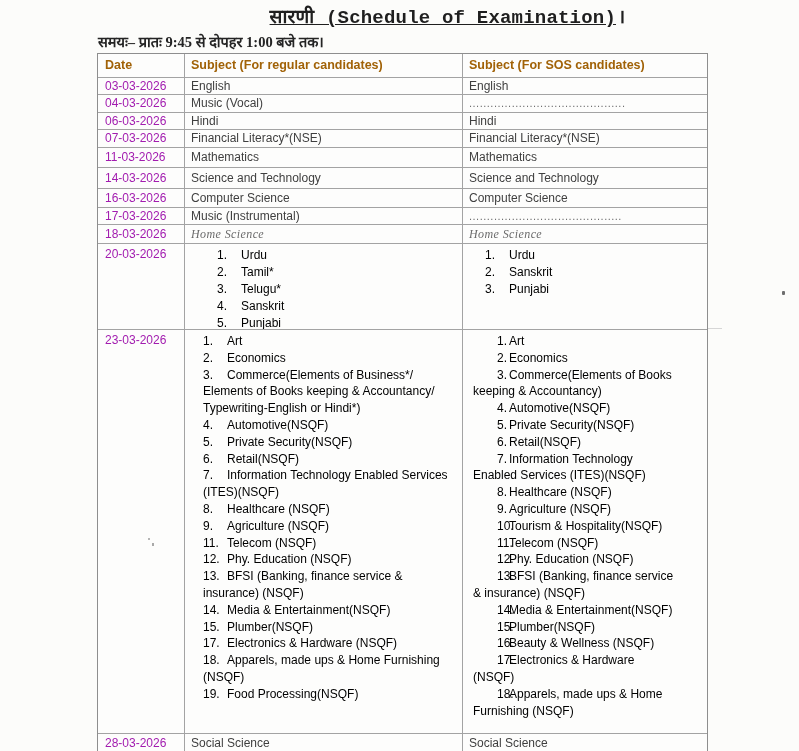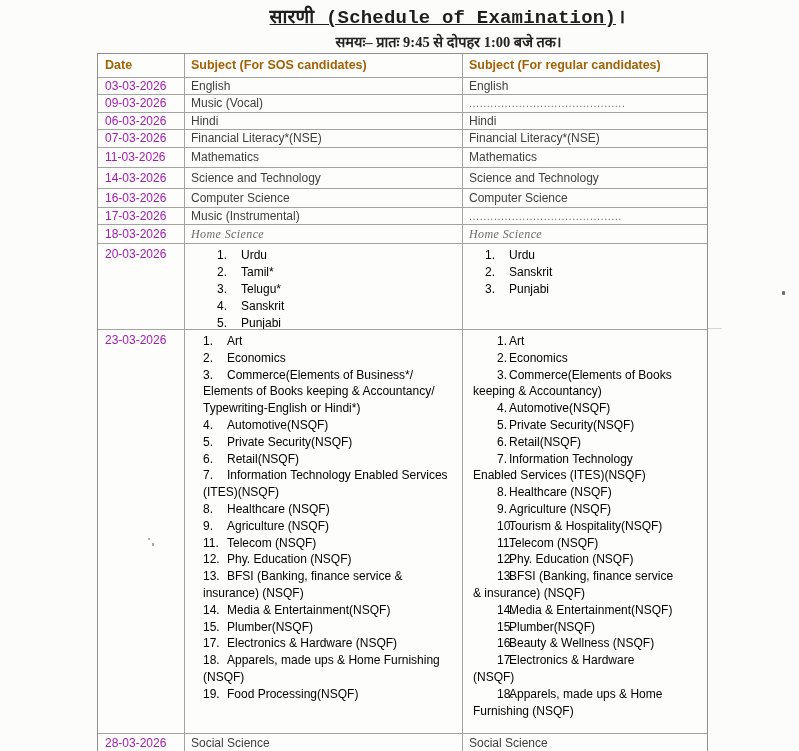--- a/index.html
+++ b/index.html
@@ -20,21 +20,20 @@
     font-weight: bold;
     font-size: 19px;
     color: #1f1f1f;
     letter-spacing: 0.2px;
   }
   .title-underline { text-decoration: underline; font-family: Liberation Mono, monospace; }
   .title-danda { text-decoration: none; margin-left: 2px; }
   .subtitle {
     margin-top: 2px;
     padding-left: 98px;
-    text-align: center;
     font-family: "Liberation Serif", serif;
     font-weight: bold;
     font-size: 14.5px;
     color: #242424;
   }
   
   .tbl {
     position: absolute;
     left: 97px;
     top: 53px;
@@ -106,32 +105,32 @@
 
 <div class="titlewrap">
   <span class="title-underline">सारणी (Schedule of Examination)</span><span class="title-danda">।</span>
 </div>
 <div class="subtitle">समयः– प्रातः 9:45 से दोपहर 1:00 बजे तक।</div>
 
 <div class="tbl">
 
   <div class="t-row hdr-row" style="height:23px">
     <div class="cell date-col">Date</div>
+    <div class="cell">Subject (For regular candidates)</div>
     <div class="cell">Subject (For SOS candidates)</div>
-    <div class="cell">Subject (For regular candidates)</div>
   </div>
 
   <div class="t-row" style="height:17px">
     <div class="cell date-col">03-03-2026</div>
     <div class="cell">English</div>
     <div class="cell">English</div>
   </div>
 
   <div class="t-row" style="height:18px">
-    <div class="cell date-col">09-03-2026</div>
+    <div class="cell date-col">04-03-2026</div>
     <div class="cell">Music (Vocal)</div>
     <div class="cell dots">............................................</div>
   </div>
 
   <div class="t-row" style="height:17px">
     <div class="cell date-col">06-03-2026</div>
     <div class="cell">Hindi</div>
     <div class="cell">Hindi</div>
   </div>
 

